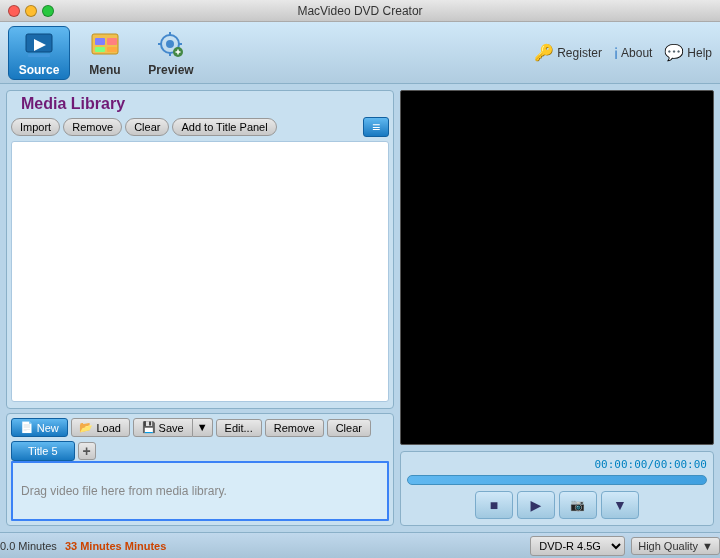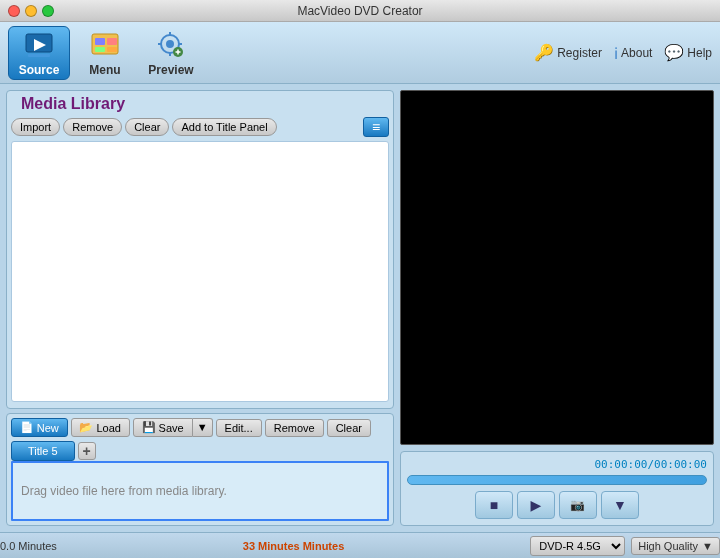--- a/index.html
+++ b/index.html
@@ -280,21 +280,21 @@
       height: 26px;
       background: linear-gradient(to bottom, #c0d8ec, #a8c4d8);
       border-top: 1px solid #8ab0c8;
       display: flex;
       align-items: center;
       padding: 0 0;
       gap: 8px;
     }
     .status-left { font-size: 11px; color: #333; }
     .status-center { 
-      flex: 1; text-align: center; font-size: 11px; color: #cc4400; font-weight: bold;
+      flex: 1; text-align: left; font-size: 11px; color: #cc4400; font-weight: bold;
     }
     .status-right {
       display: flex; align-items: center; gap: 6px;
     }
     .status-select {
       height: 20px;
       font-size: 11px;
       background: linear-gradient(to bottom, #e8e8e8, #c8c8c8);
       border: 1px solid #999;
       border-radius: 3px;

